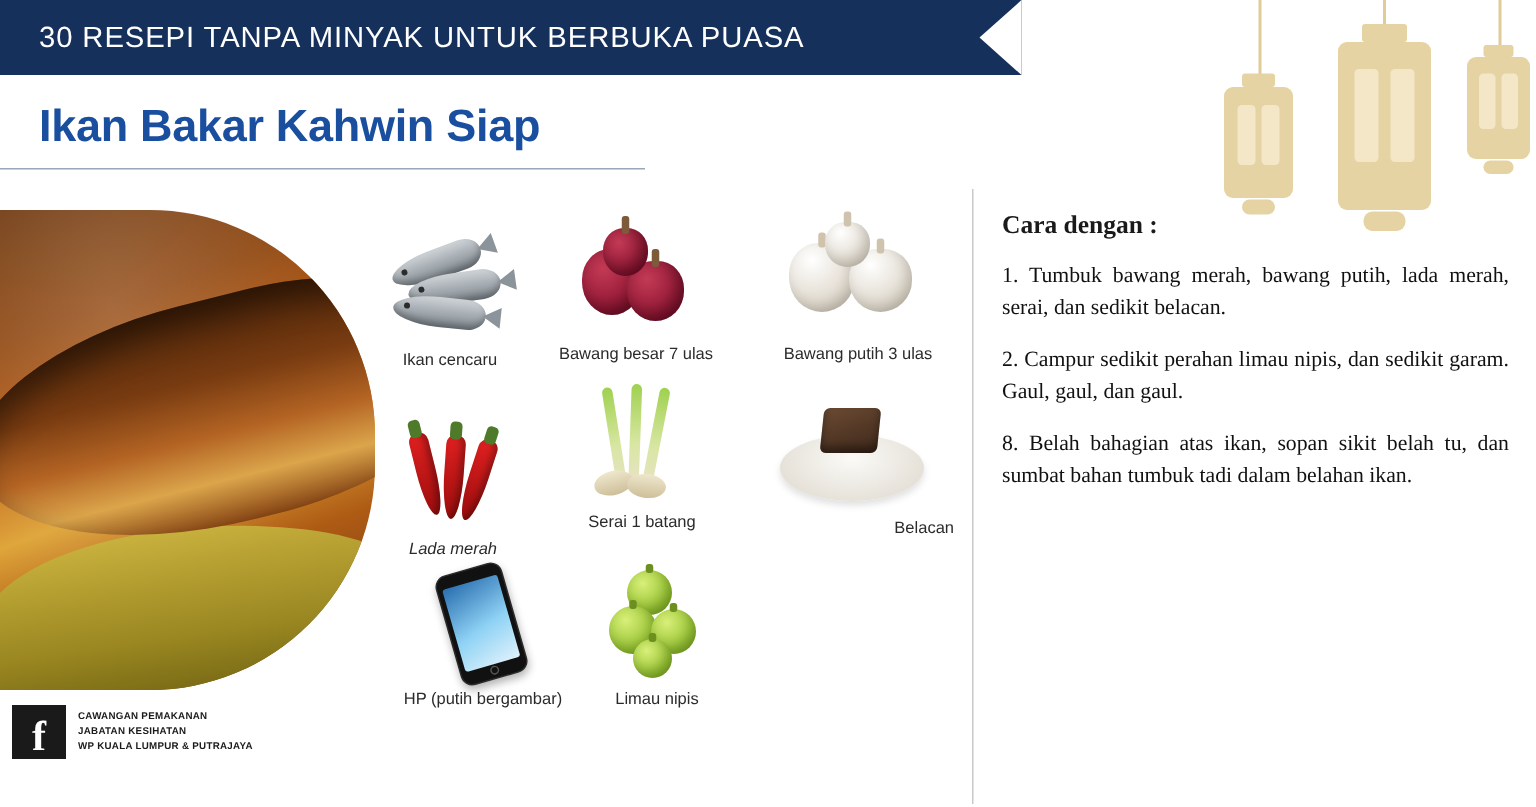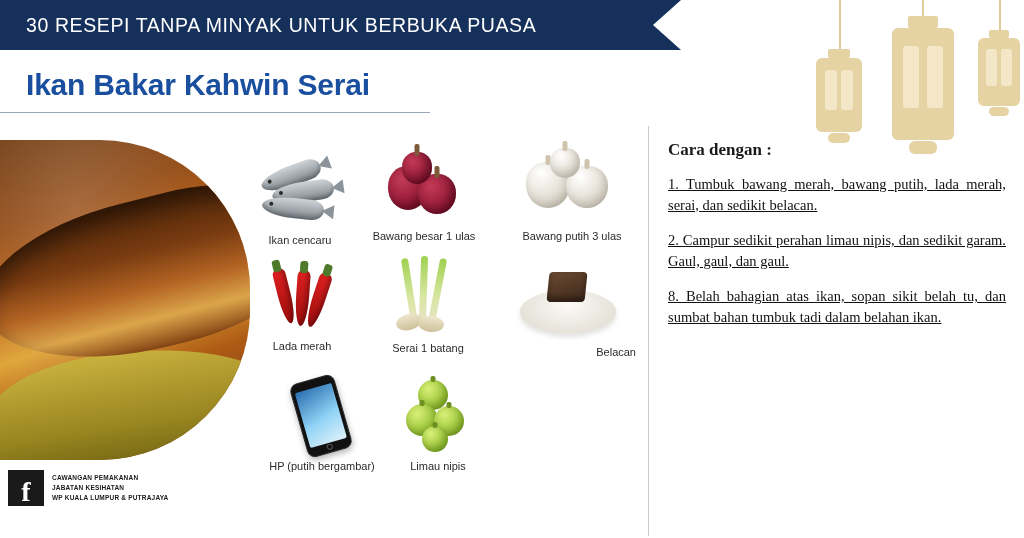--- a/index.html
+++ b/index.html
@@ -169,31 +169,30 @@
 
   
   .method { position:absolute; left:668px; top:14px; width:338px; }
   .method h3 {
     margin:0 0 14px 0; font-size:17px; font-weight:bold; color:#1a1a1a;
     font-family:"Liberation Serif", serif;
   }
   .method p {
     margin:0 0 15px 0; font-size:14.5px; line-height:1.42; color:#111;
     text-align:justify;
-    text-decoration:underline;
   }
 </style>
 </head>
 <body>
 
 <div class="banner">
   <div class="banner-title">30 RESEPI TANPA MINYAK UNTUK BERBUKA PUASA</div>
 </div>
 
-<div class="recipe-title">Ikan Bakar Kahwin Serai</div>
+<div class="recipe-title">Ikan Bakar Kahwin Siap</div>
 <div class="title-rule"></div>
 
 <div class="lanterns">
   <div class="lantern-line" style="left:105px;height:58px;"></div>
   <div class="lantern-line" style="left:188px;height:28px;"></div>
   <div class="lantern-line" style="left:265px;height:38px;"></div>
 
   <div>
     <div class="lantern" style="left:82px;top:58px;width:46px;height:74px;">
       <div class="cap" style="top:-9px;width:22px;height:9px;"></div>
@@ -263,39 +262,39 @@
         <div class="onion" style="left:32px;top:22px;width:40px;height:44px;">
             <span class="top"></span>
           </div>
         <div class="onion" style="left:62px;top:30px;width:38px;height:40px;">
             <span class="top"></span>
           </div>
         <div class="onion" style="left:46px;top:8px;width:30px;height:32px;">
             <span class="top"></span>
           </div>
       </div>
-      <div class="cap">Bawang besar 1 ulas</div>
+      <div class="cap">Bawang besar 7 ulas</div>
     </div>
 
     <div class="ing" style="left:272px;top:10px;">
       <div class="art">
         <div class="garlic" style="left:22px;top:18px;width:44px;height:46px;">
             <span class="stem"></span>
           </div>
         <div class="garlic" style="left:62px;top:22px;width:42px;height:42px;">
             <span class="stem"></span>
           </div>
         <div class="garlic" style="left:46px;top:4px;width:30px;height:30px;">
             <span class="stem"></span>
           </div>
       </div>
       <div class="cap">Bawang putih 3 ulas</div>
     </div>
 
-    <div class="ing" style="left:2px;top:120px;">
+    <div class="ing" style="left:2px;top:140px;font-style:italic;">
       <div class="art">
         <div class="chilli" style="left:44px;top:14px;transform:rotate(-14deg);">
             <span class="stalk"></span>
           </div>
         <div class="chilli" style="left:62px;top:16px;transform:rotate(4deg);">
             <span class="stalk"></span>
           </div>
         <div class="chilli" style="left:78px;top:18px;transform:rotate(18deg);">
             <span class="stalk"></span>
           </div>

